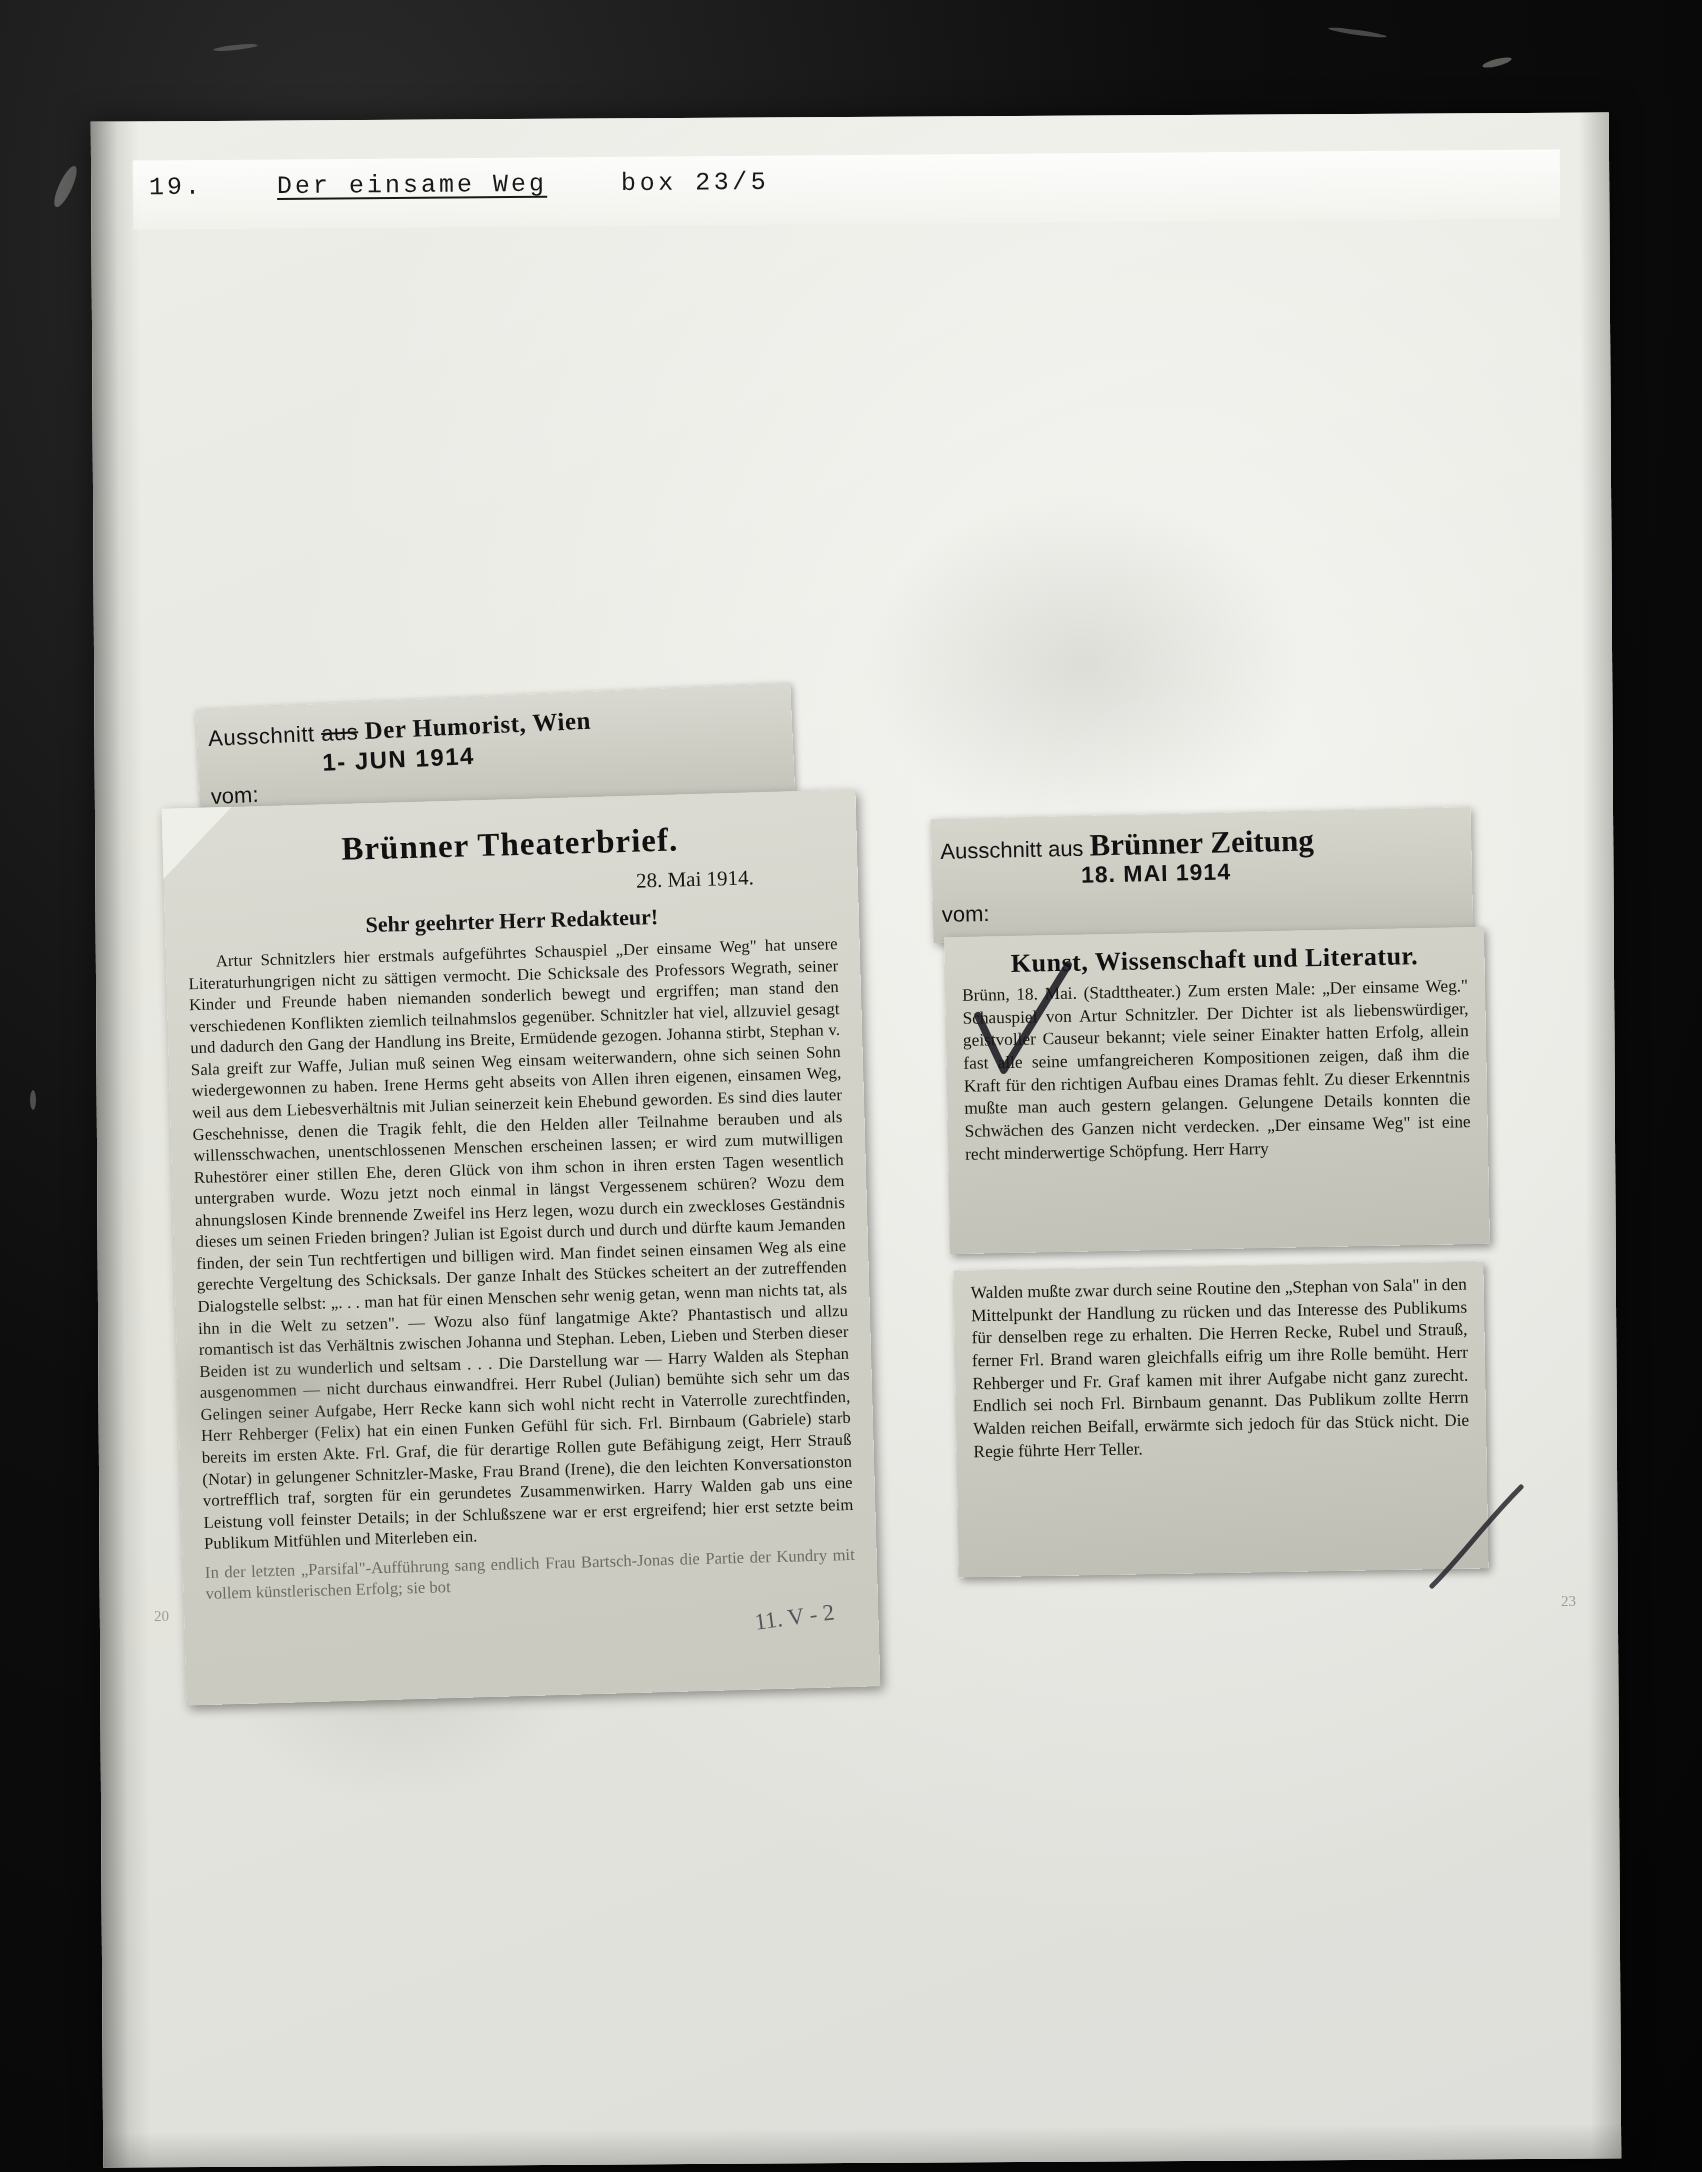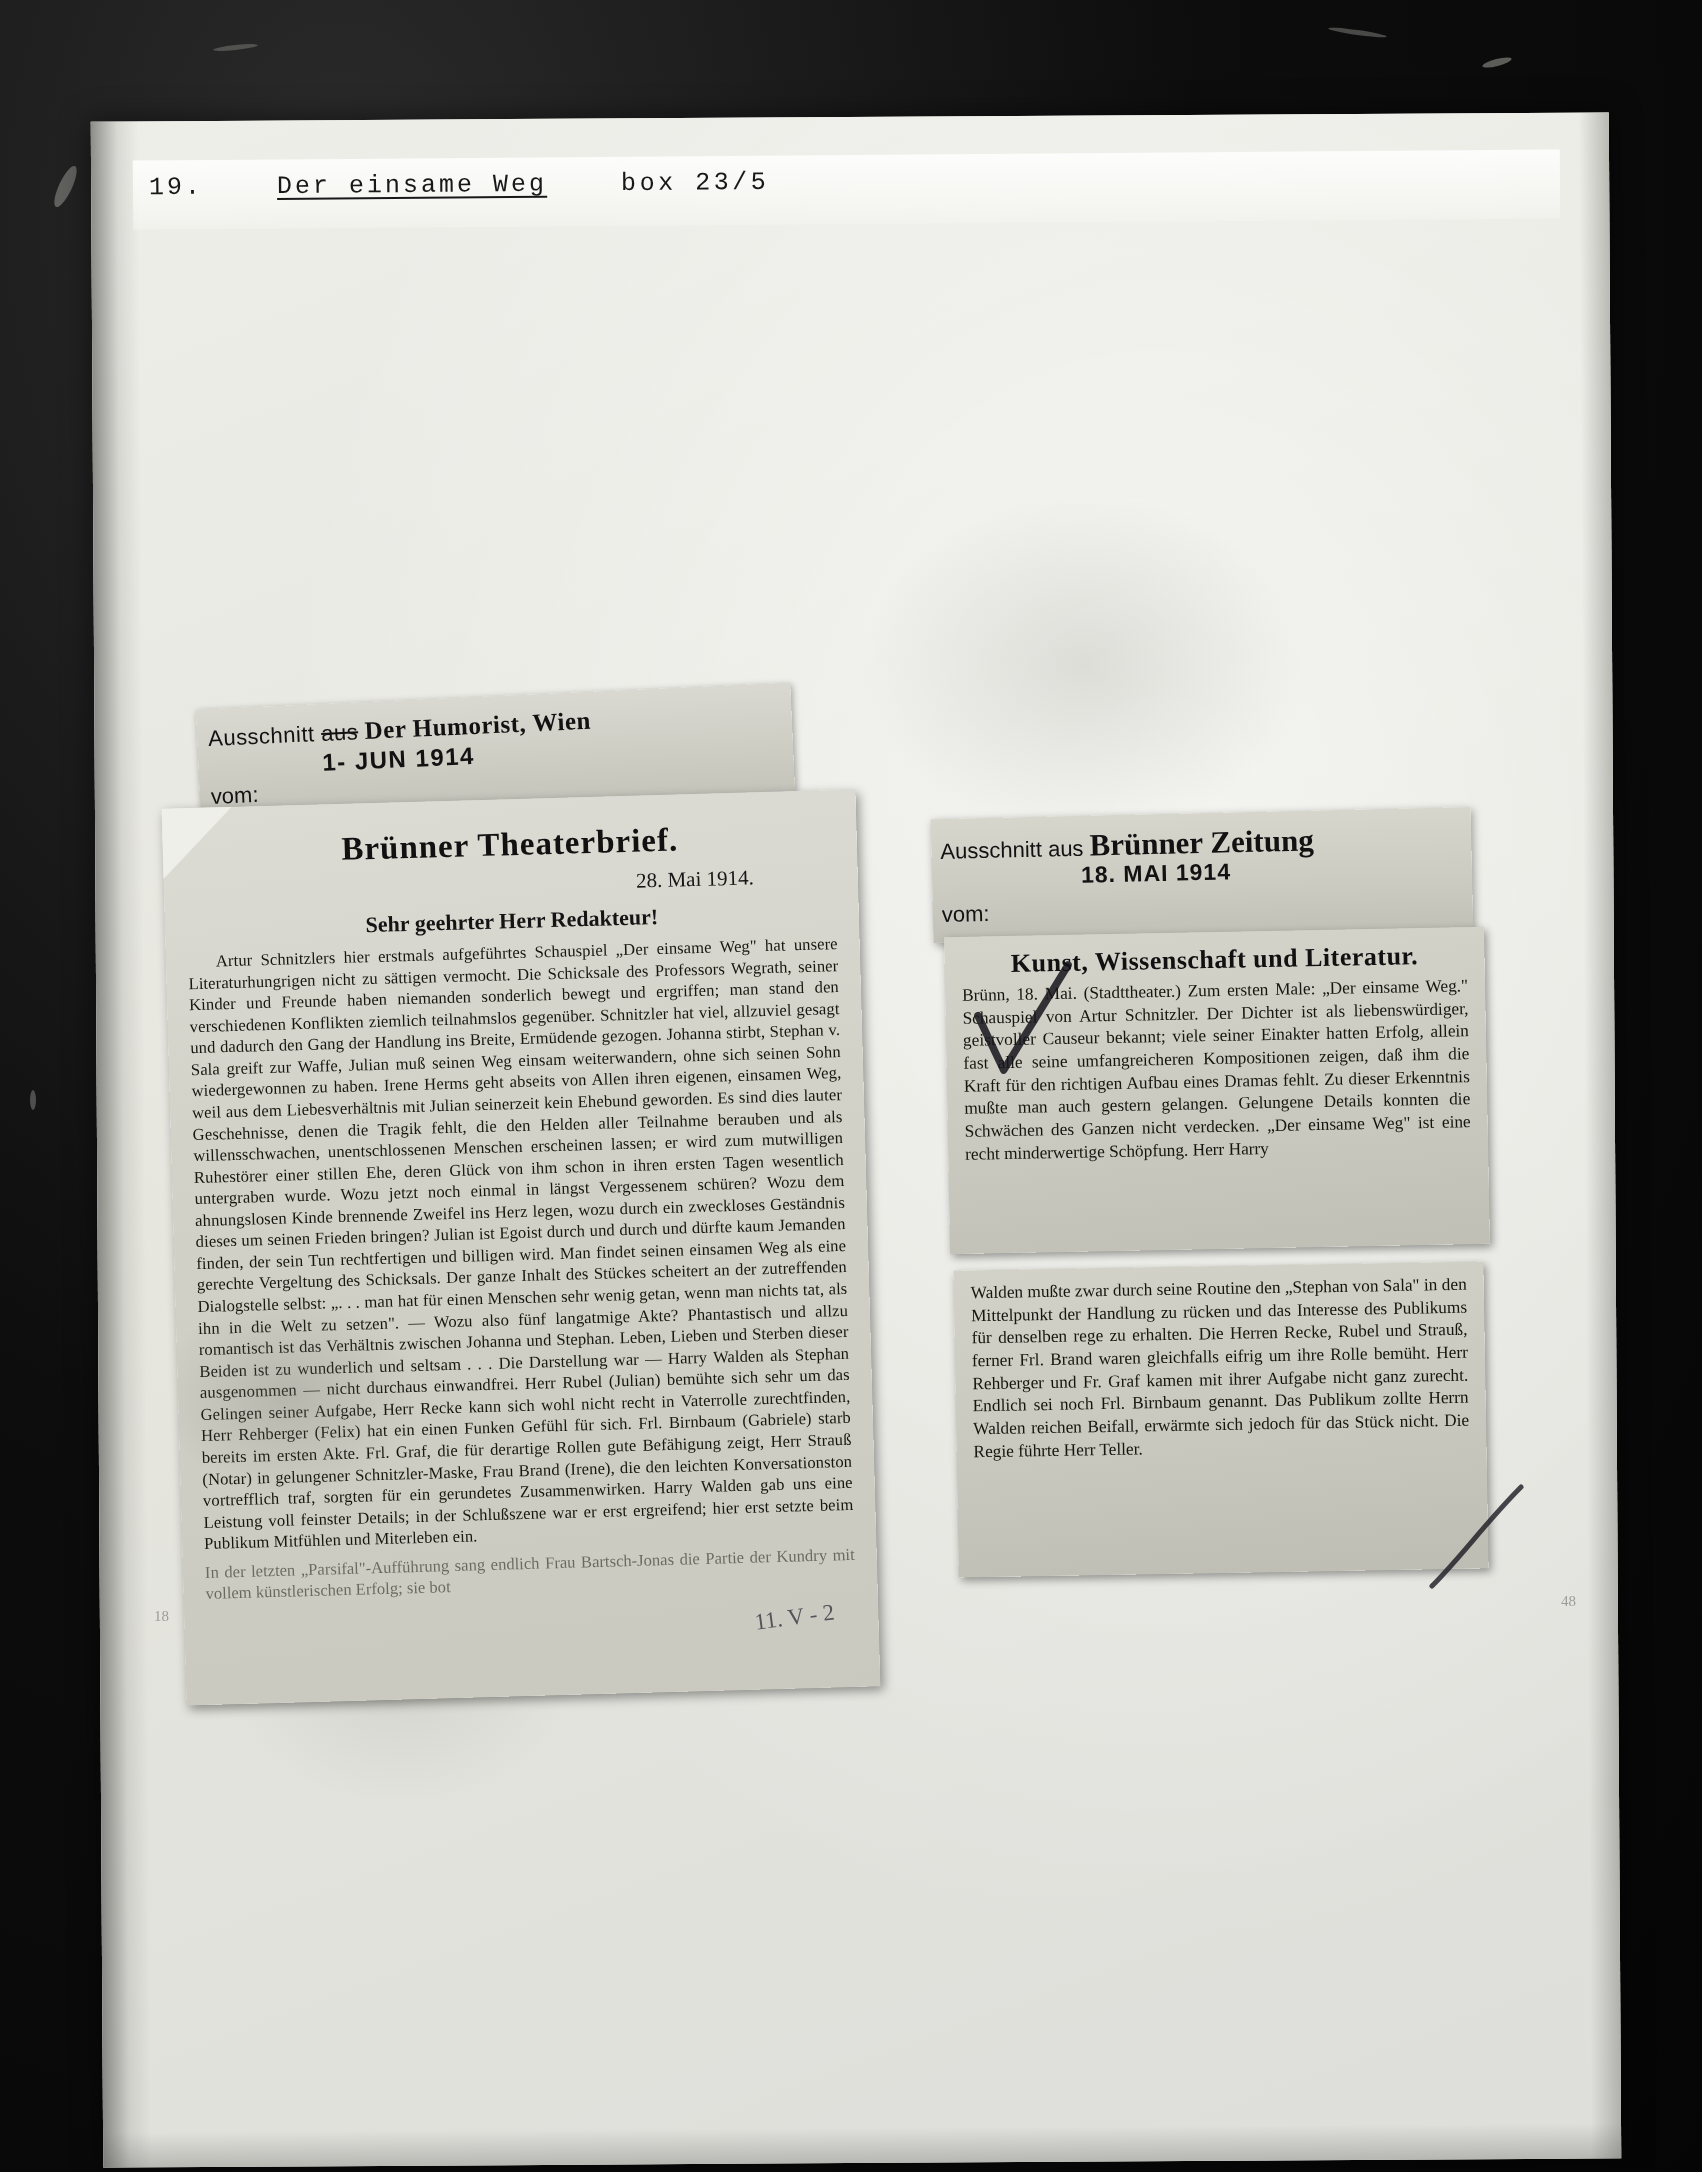--- a/index.html
+++ b/index.html
@@ -334,22 +334,22 @@
   <div class="smudge" style="left:124px;top:1437px;width:347px;height:248px;background:radial-gradient(ellipse,rgba(185,185,178,.35),rgba(185,185,178,0) 70%);"></div>
 </div>
 
 <div id="header-strip" style="left:133px;top:155px;"></div>
 <div id="header-row">
   <span id="header-num">19.</span>
   <span id="header-title">Der einsame Weg</span>
   <span id="header-box">box 23/5</span>
 </div>
 
-<span class="side-mark" style="left:154px;top:1608px;">18</span>
-<span class="side-mark" style="left:1561px;top:1593px;">48</span>
+<span class="side-mark" style="left:154px;top:1608px;">20</span>
+<span class="side-mark" style="left:1561px;top:1593px;">23</span>
 
 <div id="clip1-stamp">
   <div class="ln l1">
     <span>Ausschnitt </span><span class="strike">aus</span>
     <span class="gothic">Der Humorist, Wien</span>
   </div>
   <div class="ln date">1- JUN 1914</div>
   <div class="ln l3">vom:</div>
 </div>
 

